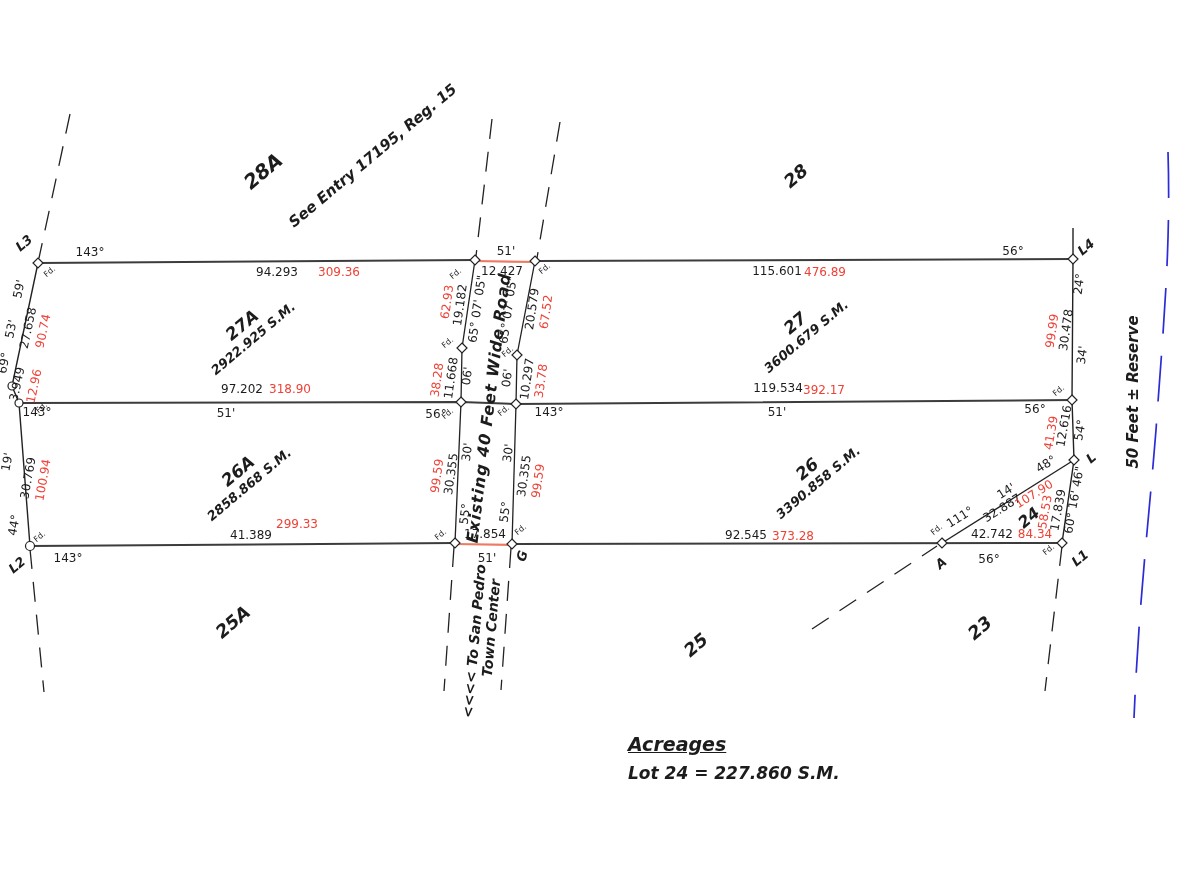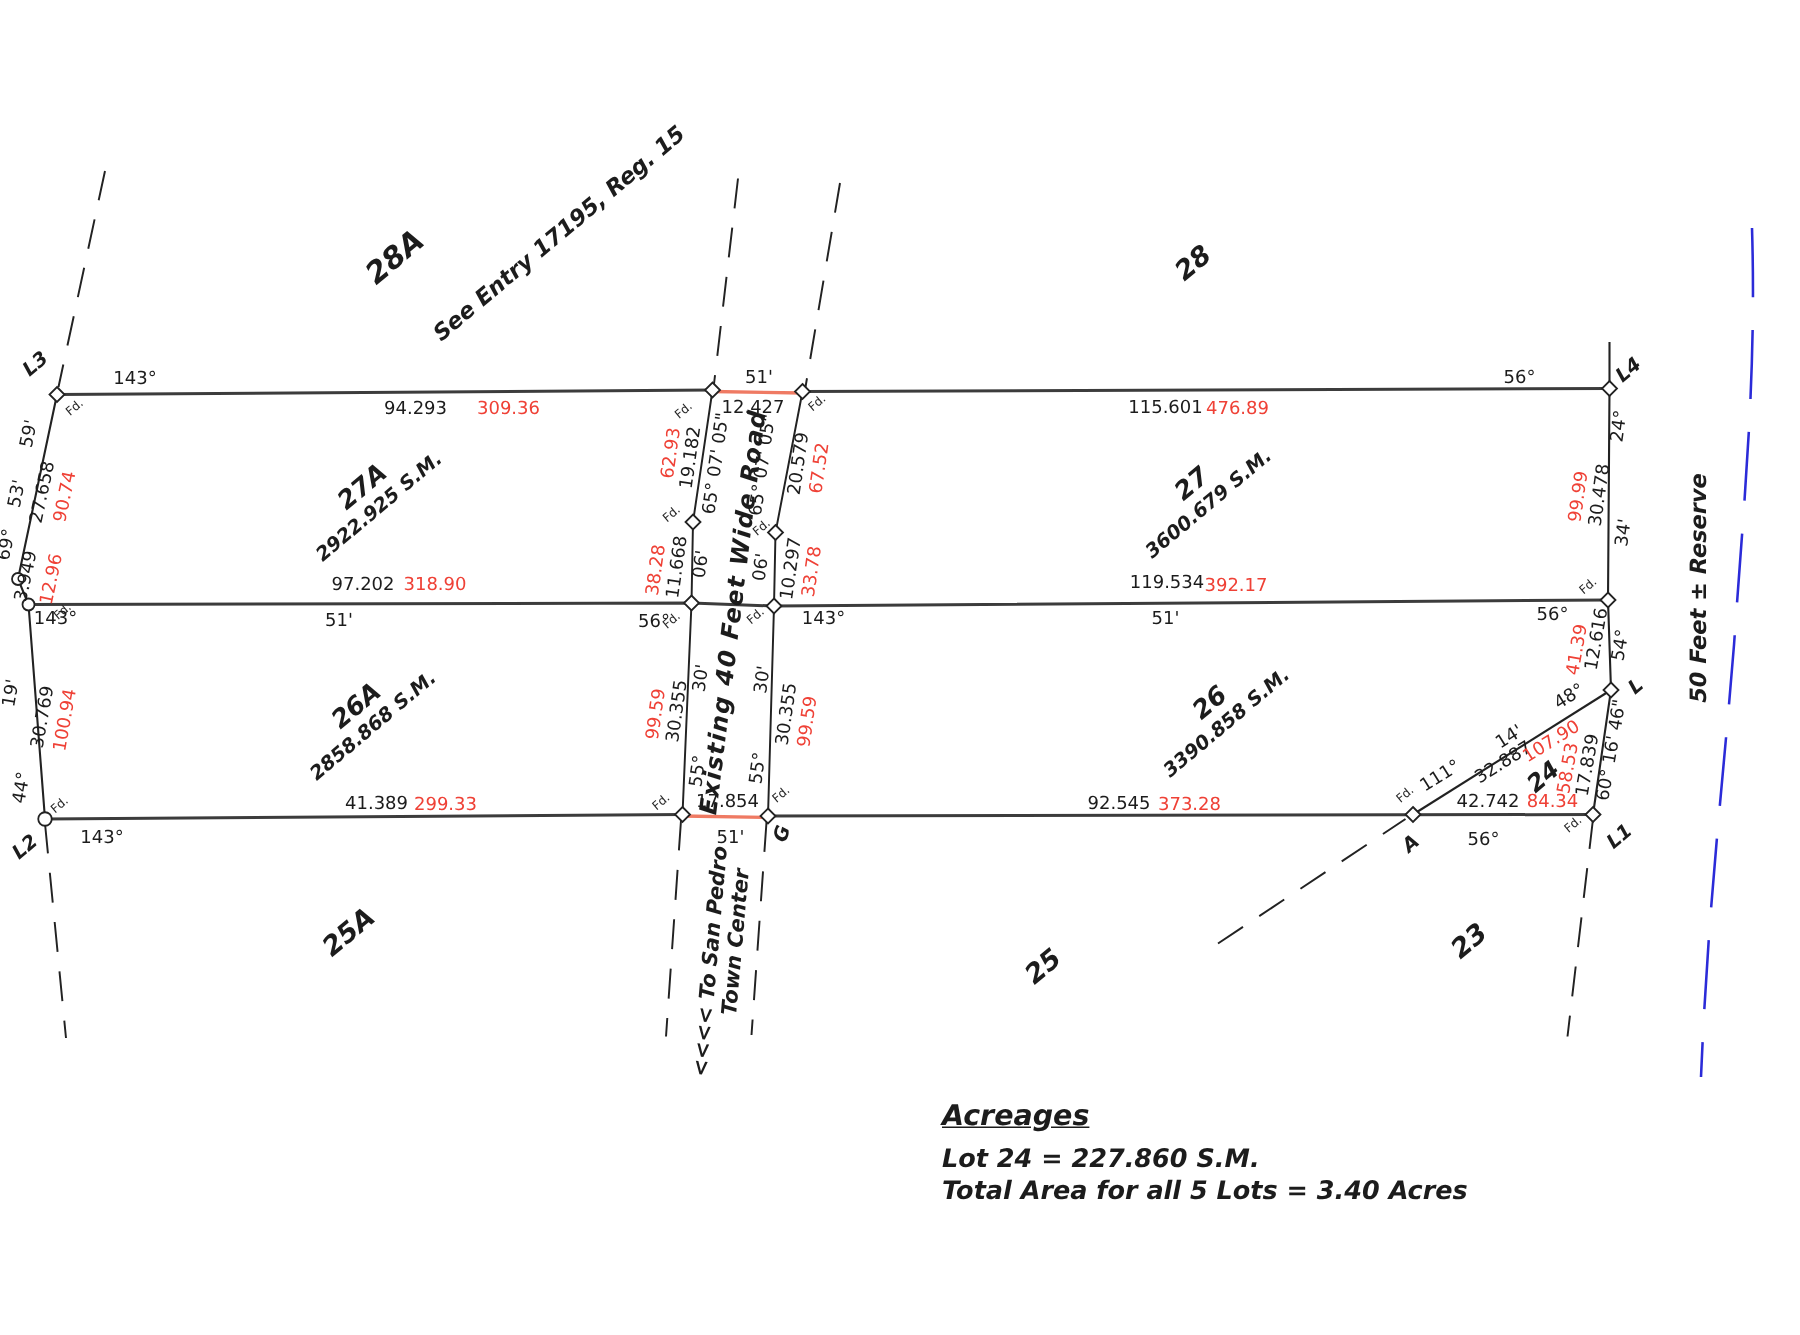--- a/index.html
+++ b/index.html
@@ -166,21 +166,21 @@
   <div class="t red" style="left:290px;top:389px">318.90</div>
   <div class="t" style="left:226px;top:413px">51'</div>
   <div class="t" style="left:436px;top:414px">56°</div>
   <div class="t" style="left:549px;top:412px">143°</div>
   <div class="t" style="left:778px;top:388px">119.534</div>
   <div class="t red" style="left:824px;top:390px">392.17</div>
   <div class="t" style="left:777px;top:412px">51'</div>
   <div class="t" style="left:1035px;top:409px">56°</div>
 
   <div class="t" style="left:251px;top:535px">41.389</div>
-  <div class="t red" style="left:297px;top:536px">299.33</div>
+  <div class="t red" style="left:297px;top:524px">299.33</div>
   <div class="t" style="left:487px;top:558px">51'</div>
   <div class="t" style="left:485px;top:534px">17.854</div>
   <div class="t" style="left:746px;top:535px">92.545</div>
   <div class="t red" style="left:793px;top:536px">373.28</div>
   <div class="t" style="left:992px;top:534px">42.742</div>
   <div class="t red" style="left:1035px;top:534px">84.34</div>
   <div class="t" style="left:989px;top:559px">56°</div>
 
   <div class="t r82" style="left:1079px;top:284px">24°</div>
   <div class="t r82" style="left:1066px;top:330px">30.478</div>
@@ -224,15 +224,14 @@
   <div class="t r40 lot" style="left:696px;top:645px;font-size:18px">25</div>
   <div class="t r40 lot" style="left:980px;top:628px;font-size:18px">23</div>
   <div class="t r40 lot" style="left:1029px;top:518px;font-size:16px">24</div>
 
   <div class="t r85 dest" style="left:474px;top:641px">&lt;&lt;&lt;&lt; To San Pedro</div>
   <div class="t r85 dest" style="left:491px;top:628px">Town Center</div>
   <div class="t r90 reserve" style="left:1133px;top:392px">50 Feet ± Reserve</div>
 
   <div class="ac title" style="left:628px;top:733px">Acreages</div>
   <div class="ac" style="left:628px;top:763px">Lot 24 = 227.860 S.M.</div>
-  <div class="ac" style="left:628px;top:784px">Total Area for all 5 Lots = 3.40 Acres</div>
 
 </div>
 
 </body></html>

